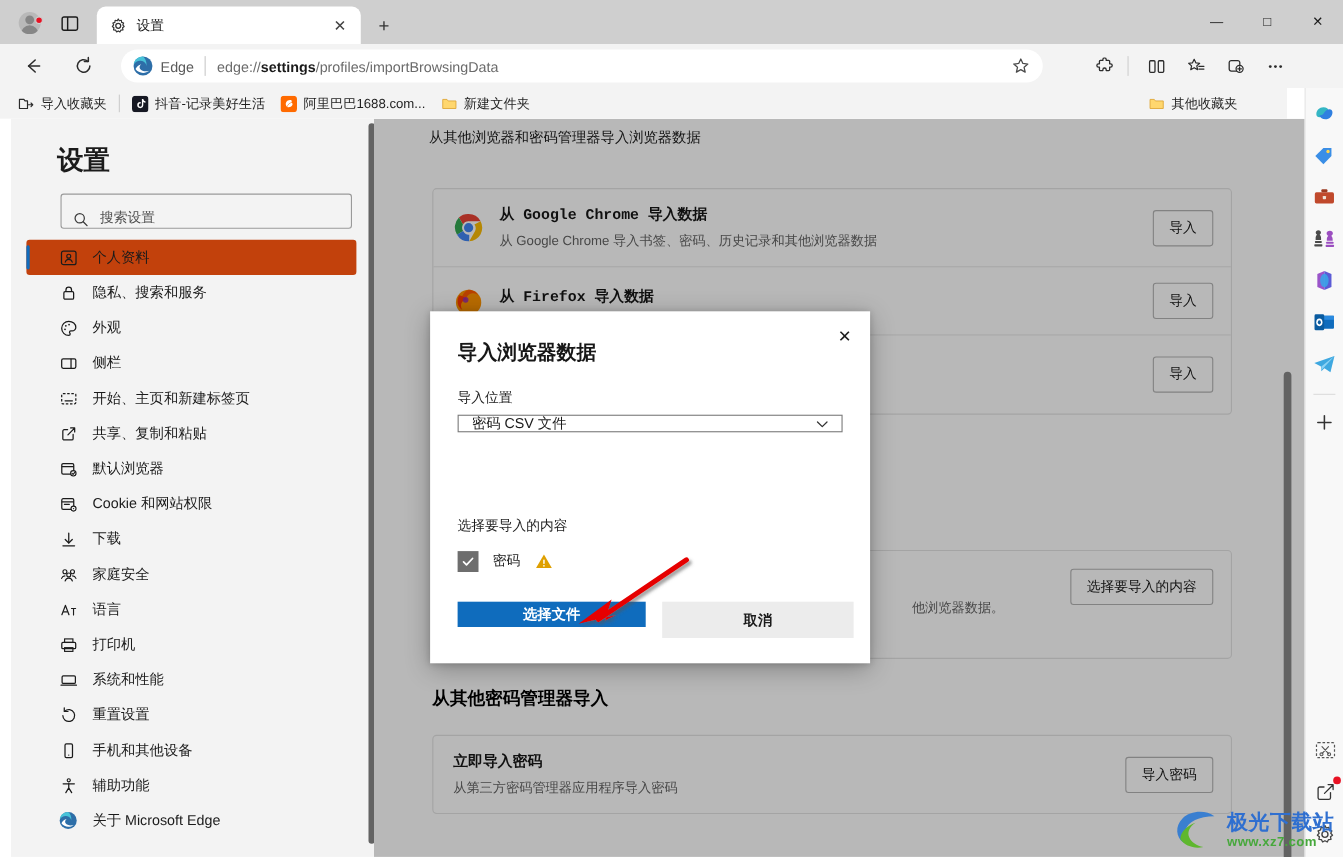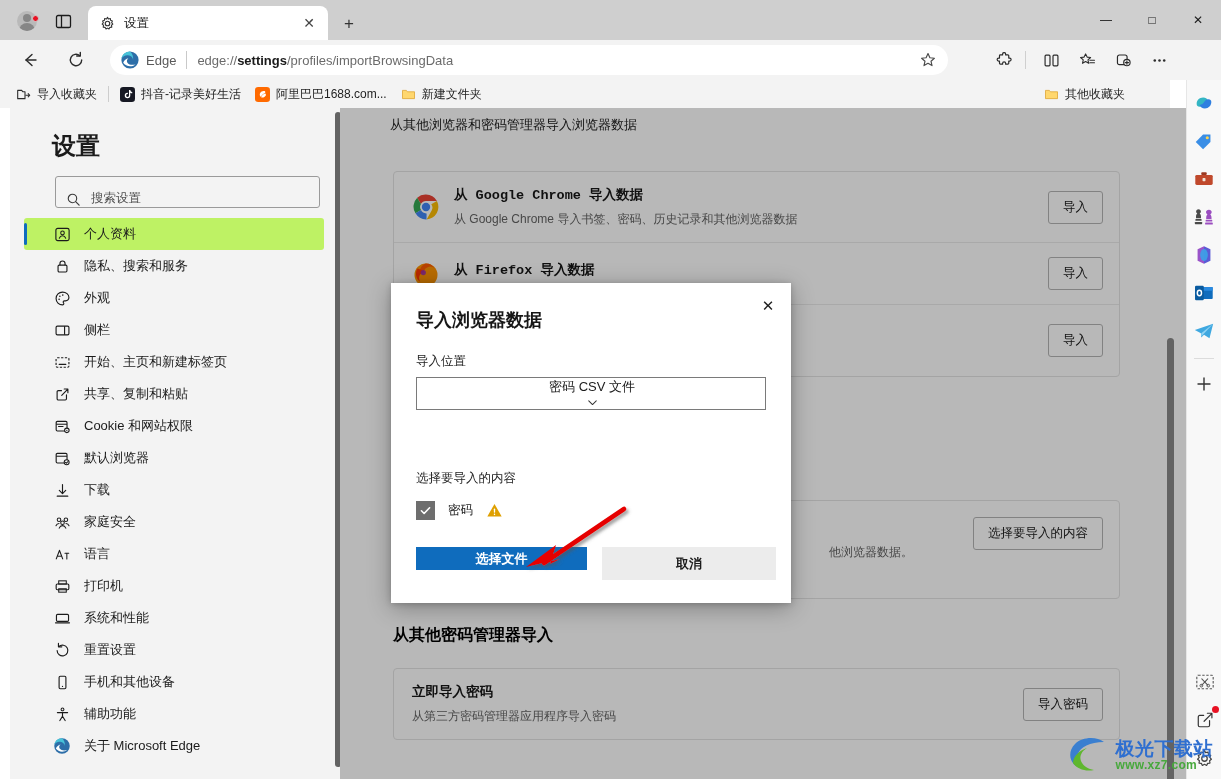--- a/index.html
+++ b/index.html
@@ -111,21 +111,21 @@
     border: 1px solid #9a9a9a; border-radius: 3px; background: #f3f3f3;
     display: flex; align-items: flex-end; padding-left: 10px; gap: 10px;
   }
   .search-ph { font-size: 12.5px; color: #505050; }
   .nav { position: absolute; left: 14px; top: 110px; width: 300px; }
   .nav-item {
     position: relative; display: flex; align-items: center; gap: 13px;
     height: 32px; padding-left: 29px; margin-bottom: 0; border-radius: 3px;
     font-size: 13px; color: #1b1b1b;
   }
-  .nav-item.active { background: #bef264; font-family: Liberation Mono, monospace; }
+  .nav-item.active { background: #c2410c; font-family: Liberation Mono, monospace; }
   .nav-item.active::before {
     content: ""; position: absolute; left: 0; top: 5px; width: 3px; height: 22px;
     background: #0f6cbd; border-radius: 2px;
   }
   .nav-ico { width: 18px; height: 18px; flex: 0 0 18px; display:flex; align-items:center; justify-content:center; }
   .sb-scroll {
     position: absolute; left: 325px; top: 4px; width: 6px; height: 655px;
     background: #636363; border-radius: 3px;
   }
 
@@ -163,23 +163,23 @@
     box-shadow: 0 5px 22px rgba(0,0,0,0.30), 0 1px 6px rgba(0,0,0,0.18);
   }
   .dlg-close {
     position: absolute; right: 8px; top: 8px; width: 30px; height: 30px;
     display: flex; align-items: center; justify-content: center;
     font-size: 15px; color: #1b1b1b; border-radius: 3px;
   }
   .dlg-title { position: absolute; left: 25px; top: 25px; font-size: 18px; font-weight: 700; color: #171717; }
   .dlg-label { position: absolute; left: 25px; font-size: 12.5px; color: #1f1f1f; }
   .dlg-select {
-    position: absolute; left: 25px; top: 94px; width: 350px; height: 33px;
+    position: absolute; left: 25px; top: 94px; width: 350px; height: 16px;
     border: 1px solid #7a7a7a; background: #fff;
-    display: flex; align-items: center; padding: 0 10px 0 12px; flex-direction: column;
+    display: flex; align-items: center; padding: 0 10px 0 12px;
   }
   .dlg-select-val { flex: 1; font-size: 13px; color: #1b1b1b; }
   .dlg-hint { position: absolute; left: 25px; top: 147px; font-size: 12.5px; color: #1f1f1f; }
   .dlg-hint a { color: #0f62b0; text-decoration: underline; }
   .dlg-check-row { position: absolute; left: 25px; top: 218px; display: flex; align-items: center; gap: 13px; }
   .checkbox {
     width: 19px; height: 19px; background: #6e6e6e;
     display: flex; align-items: center; justify-content: center;
   }
   .chk-label { font-size: 12.5px; color: #1b1b1b; }
@@ -445,38 +445,38 @@
             </svg>
           </span>
           <span>共享、复制和粘贴</span>
         </div>
 
         <div class="nav-item">
           <span class="nav-ico">
             <svg width="17" height="17" viewBox="0 0 18 18">
               <rect x="2.3" y="3.6" width="11.5" height="10.2" rx="1.3" fill="none" stroke="#1b1b1b" stroke-width="1.2"></rect>
               <line x1="2.3" y1="6.6" x2="13.8" y2="6.6" stroke="#1b1b1b" stroke-width="1.1"></line>
+              <circle cx="13.4" cy="13" r="2.6" fill="#f3f3f3" stroke="#1b1b1b" stroke-width="1.1"></circle>
+              <path d="M12.2 13 13.2 14l1.6-1.8" fill="none" stroke="#1b1b1b" stroke-width="1.1" stroke-linecap="round" stroke-linejoin="round"></path>
+            </svg>
+          </span>
+          <span>默认浏览器</span>
+        </div>
+
+        <div class="nav-item">
+          <span class="nav-ico">
+            <svg width="17" height="17" viewBox="0 0 18 18">
+              <rect x="2.3" y="3.6" width="11.5" height="10.2" rx="1.3" fill="none" stroke="#1b1b1b" stroke-width="1.2"></rect>
+              <line x1="2.3" y1="6.6" x2="13.8" y2="6.6" stroke="#1b1b1b" stroke-width="1.1"></line>
               <line x1="4.8" y1="9" x2="9.6" y2="9" stroke="#1b1b1b" stroke-width="1.1" stroke-linecap="round"></line>
               <circle cx="13.6" cy="13.1" r="2.4" fill="#f3f3f3" stroke="#1b1b1b" stroke-width="1.1"></circle>
               <circle cx="13.6" cy="13.1" r="0.7" fill="#1b1b1b"></circle>
             </svg>
           </span>
           <span>Cookie 和网站权限</span>
-        </div>
-
-        <div class="nav-item">
-          <span class="nav-ico">
-            <svg width="17" height="17" viewBox="0 0 18 18">
-              <rect x="2.3" y="3.6" width="11.5" height="10.2" rx="1.3" fill="none" stroke="#1b1b1b" stroke-width="1.2"></rect>
-              <line x1="2.3" y1="6.6" x2="13.8" y2="6.6" stroke="#1b1b1b" stroke-width="1.1"></line>
-              <circle cx="13.4" cy="13" r="2.6" fill="#f3f3f3" stroke="#1b1b1b" stroke-width="1.1"></circle>
-              <path d="M12.2 13 13.2 14l1.6-1.8" fill="none" stroke="#1b1b1b" stroke-width="1.1" stroke-linecap="round" stroke-linejoin="round"></path>
-            </svg>
-          </span>
-          <span>默认浏览器</span>
         </div>
 
         <div class="nav-item">
           <span class="nav-ico">
             <svg width="17" height="17" viewBox="0 0 18 18">
               <line x1="9" y1="2.8" x2="9" y2="12.2" stroke="#1b1b1b" stroke-width="1.2" stroke-linecap="round"></line>
               <path d="M5.6 8.9 9 12.3l3.4-3.4" fill="none" stroke="#1b1b1b" stroke-width="1.2" stroke-linecap="round" stroke-linejoin="round"></path>
               <line x1="3.4" y1="15" x2="14.6" y2="15" stroke="#1b1b1b" stroke-width="1.2" stroke-linecap="round"></line>
             </svg>
           </span>

